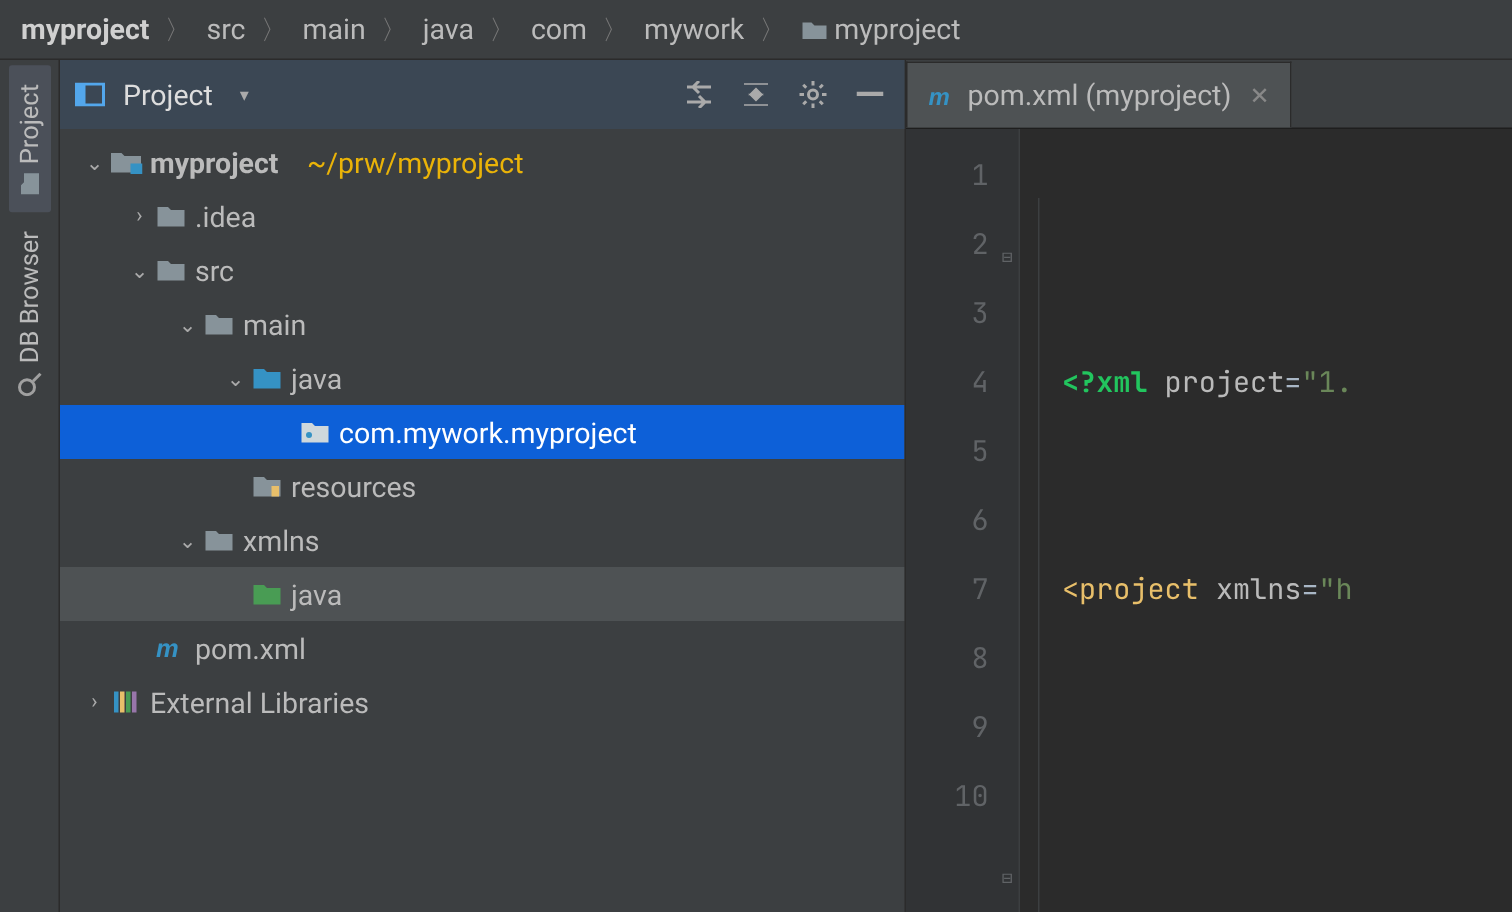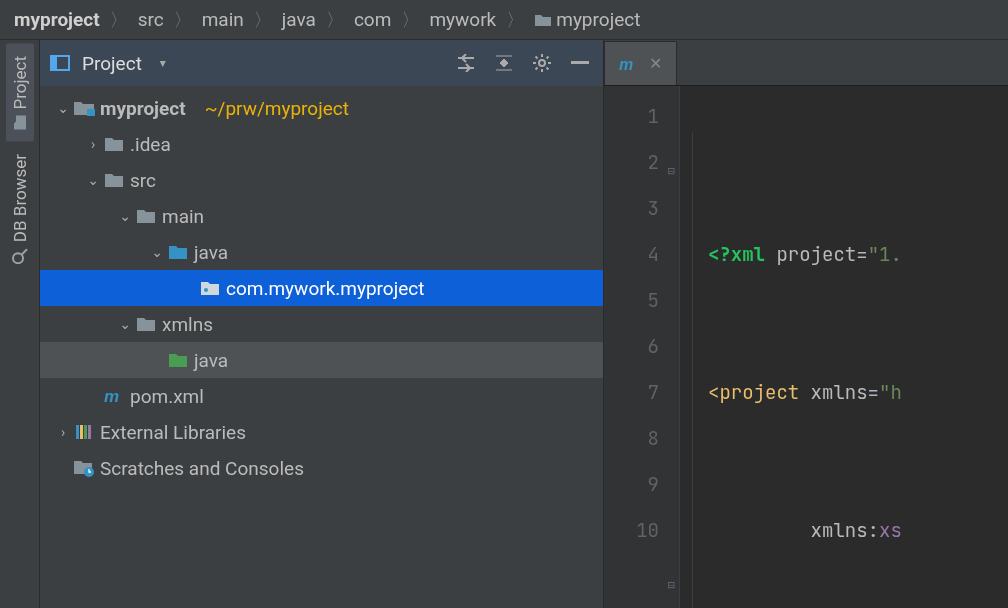--- a/index.html
+++ b/index.html
@@ -360,20 +360,31 @@
         <span class="expander"></span>
         <span class="node-icon">
           <svg width="20" height="16" viewBox="0 0 20 16">
               <path fill="#cfd8dc" d="M1 2h7l2 2h9v11H1z"></path>
               <circle cx="6" cy="10" r="2" fill="#3592c4"></circle>
             </svg>
         </span>
         <span class="node-label">com.mywork.myproject</span>
       </div>
 
+      <div class="tree-row">
+        <span class="indent" style="width:94px"></span>
+        <span class="expander"></span>
+        <span class="node-icon">
+          <svg width="20" height="16" viewBox="0 0 20 16">
+              <path fill="#87939a" d="M1 2h7l2 2h9v11H1z"></path>
+              <rect x="13" y="8" width="5" height="7" fill="#e8bf6a"></rect>
+            </svg>
+        </span>
+        <span class="node-label">resources</span>
+      </div>
 
       <div class="tree-row">
         <span class="indent" style="width:62px"></span>
         <span class="expander">⌄</span>
         <span class="node-icon">
           <svg width="20" height="16" viewBox="0 0 20 16">
               <path fill="#87939a" d="M1 2h7l2 2h9v11H1z"></path>
             </svg>
         </span>
         <span class="node-label">xmlns</span>
@@ -407,42 +418,32 @@
           <svg width="20" height="18" viewBox="0 0 20 18">
               <rect x="2" y="2" width="3" height="14" fill="#3592c4"></rect>
               <rect x="6" y="2" width="3" height="14" fill="#e8bf6a"></rect>
               <rect x="10" y="2" width="3" height="14" fill="#499c54"></rect>
               <rect x="14" y="2" width="3" height="14" fill="#9876aa"></rect>
             </svg>
         </span>
         <span class="node-label">External Libraries</span>
       </div>
 
-      <div class="tree-row">
-        <span class="expander"></span>
-        <span class="node-icon">
-          <svg width="22" height="18" viewBox="0 0 22 18">
-              <path fill="#87939a" d="M1 2h7l2 2h9v11H1z"></path>
-              <circle cx="16" cy="13" r="5" fill="#3592c4"></circle>
-              <path d="M16 10v3h2" stroke="#fff" stroke-width="1.3" fill="none"></path>
-            </svg>
-        </span>
-        <span class="node-label">Scratches and Consoles</span>
-      </div>
     </div>
   </div>
 
   <div class="editor-wrap">
     <div class="tabs">
       <div class="tab">
         <span>
           <svg width="18" height="16" viewBox="0 0 18 16">
               <text x="0" y="14" font-family="sans-serif" font-size="16" font-style="italic" font-weight="bold" fill="#3592c4">m</text>
             </svg>
         </span>
+        <span>pom.xml (myproject)</span>
         <span class="close">✕</span>
       </div>
     </div>
     <div class="editor">
       <div class="gutter">
         <div>1</div>
         <div>2</div>
         <div class="fold-region-marker" style="top:62px">⊟</div>
         <div>3</div>
         <div>4</div>
@@ -451,21 +452,20 @@
         <div>7</div>
         <div>8</div>
         <div>9</div>
         <div>10</div>
         <div class="fold-region-marker" style="top:476px">⊟</div>
       </div>
       <div class="code">
         <div class="guide" style="left:12px"></div>
         <div><span class="pi">&lt;?xml</span><span class="attr"> project</span><span>=</span><span class="attrv">"1.</span></div>
         <div><span class="tag">&lt;project</span><span class="attr"> xmlns</span><span>=</span><span class="attrv">"h</span></div>
-        <div>         <span class="attr">xmlns:</span><span class="ns">xs</span></div>
         
         
         
         
         
         
         
         
       </div>
     </div>

